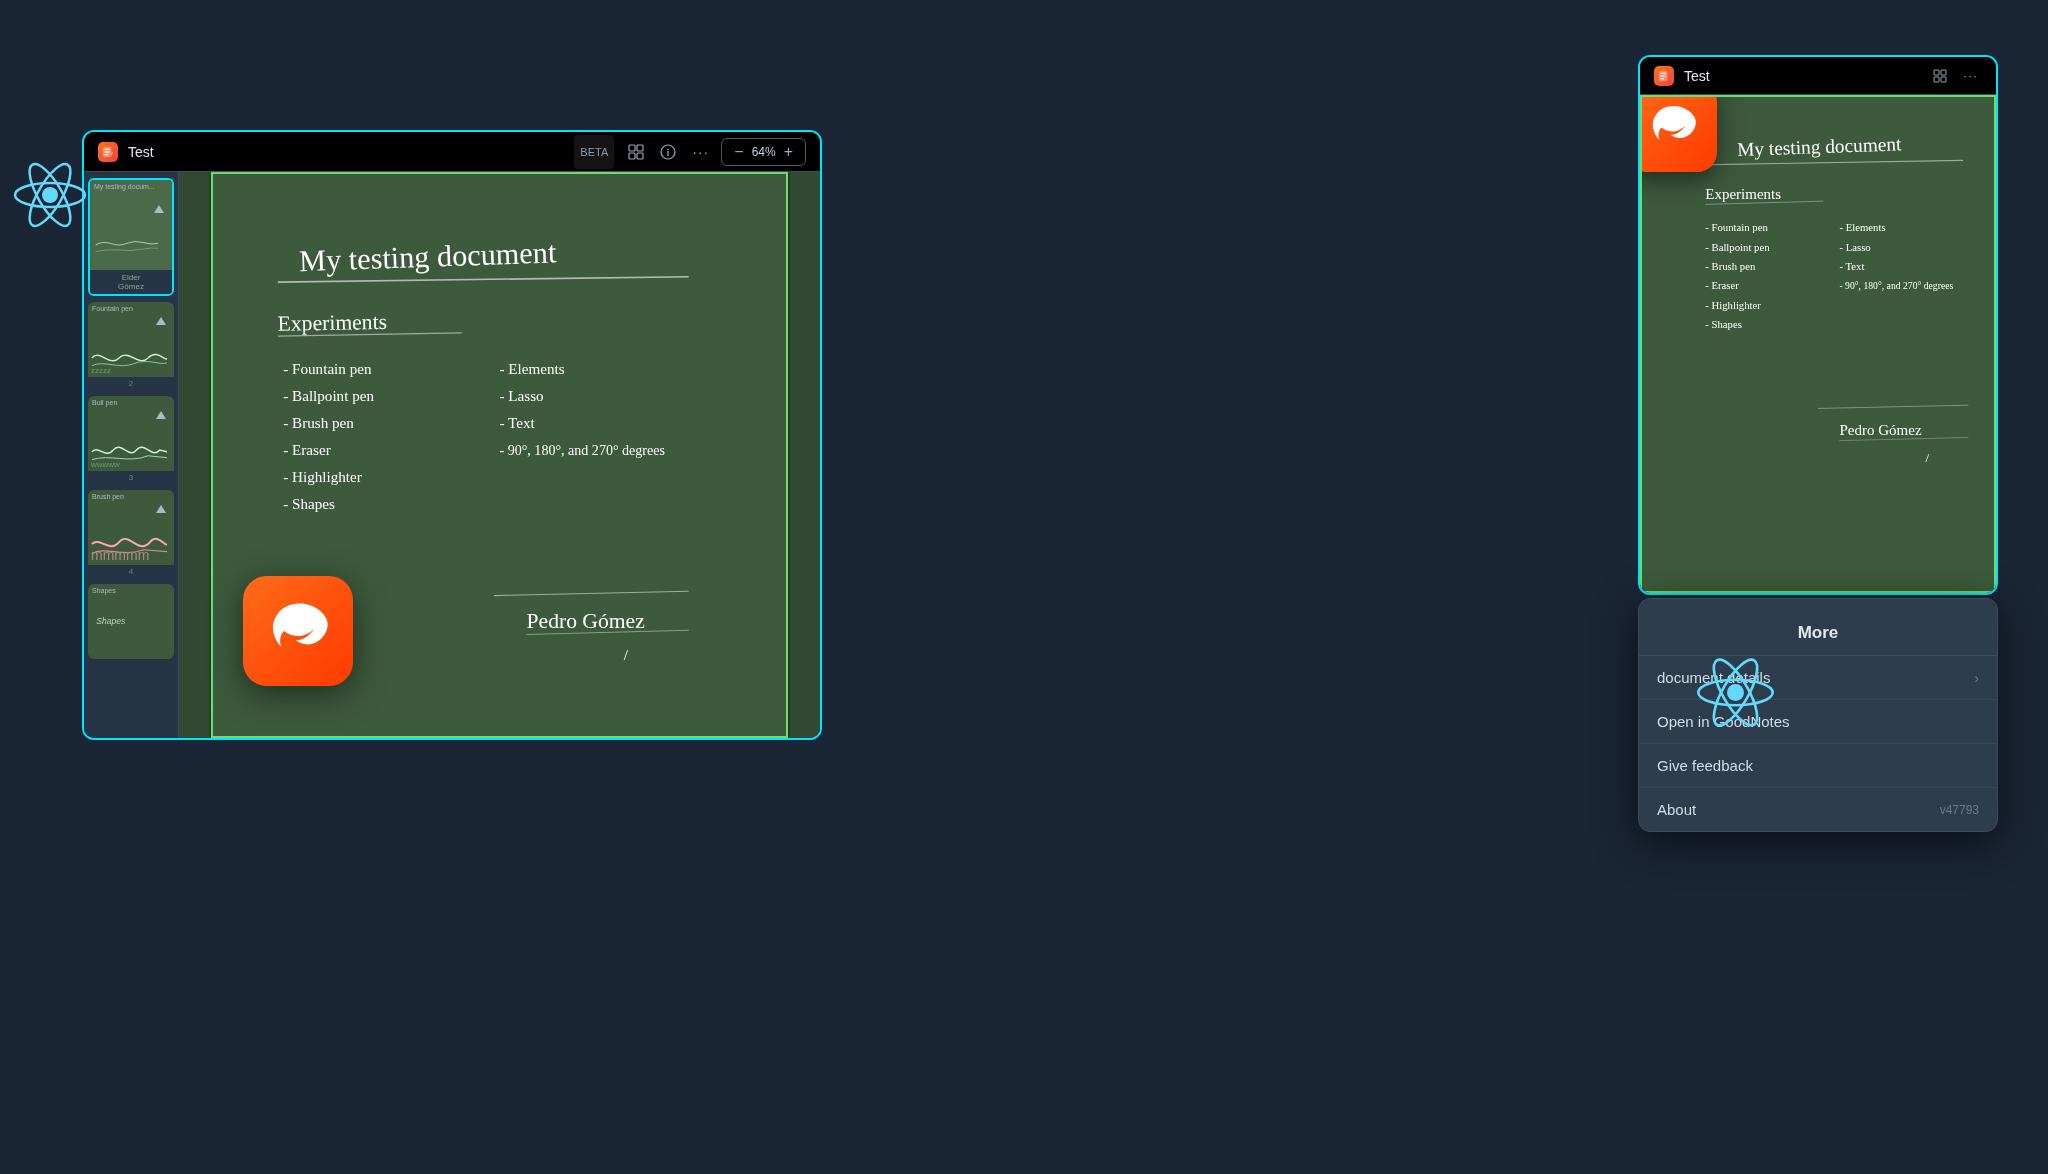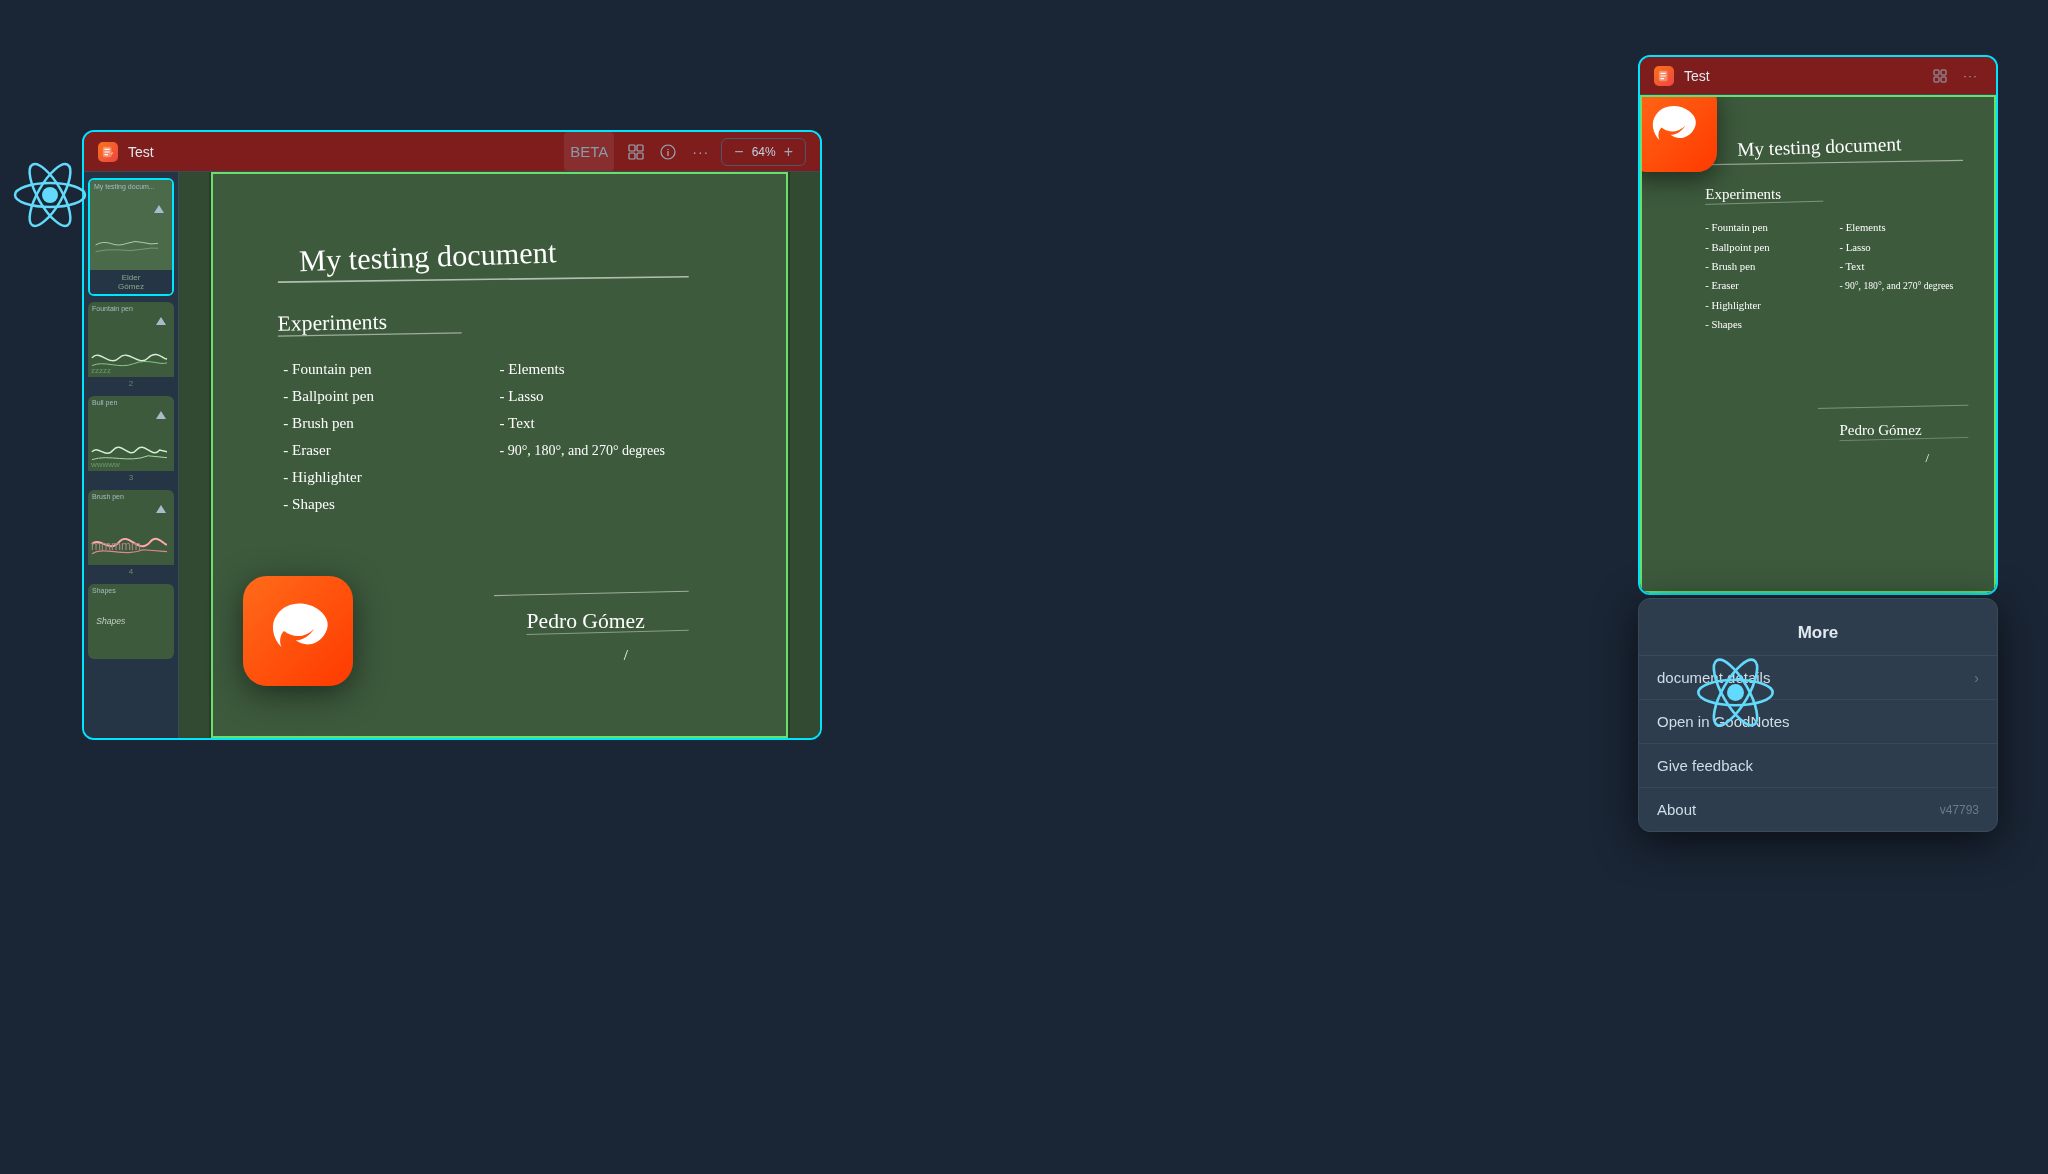--- a/index.html
+++ b/index.html
@@ -21,21 +21,21 @@
       height: 610px;
       background: #2a3a4a;
       border: 2.5px solid #00e5ff;
       border-radius: 12px;
       overflow: hidden;
     }
 
     .window-titlebar {
       display: flex;
       align-items: center;
-      background: #7f1d1d;
+      background: #000000;
       height: 40px;
       padding: 0 14px;
       border-bottom: 1px solid #3a4a5a;
       gap: 10px;
     }
 
     .titlebar-icon {
       width: 20px;
       height: 20px;
       background: linear-gradient(135deg, #f97316, #ef4444);
@@ -48,21 +48,21 @@
     .titlebar-icon svg { width: 14px; height: 14px; }
 
     .titlebar-title {
       font-size: 14px;
       color: #e0e8f0;
       font-weight: 500;
       flex: 1;
     }
 
     .titlebar-badge {
-      font-size: 15px;
+      font-size: 11px;
       color: #8a9aaa;
       background: rgba(255,255,255,0.08);
       padding: 11px 6px;
       border-radius: 4px;
     }
 
     .titlebar-controls {
       display: flex;
       align-items: center;
       gap: 8px;
@@ -417,21 +417,21 @@
       </div>
 
       <div class="sidebar-thumb">
         <div class="sidebar-thumb-img thumb-bg-green2" style="height:75px; position:relative;">
           <span class="thumb-pen-name">Brush pen</span>
           <div class="thumb-triangle" style="top:15px; right:8px;"></div>
           <svg style="position:absolute;bottom:4px;left:2px;right:2px;width:90%;height:35px" viewBox="0 0 80 35">
             <path d="M2 18 C10 10, 20 28, 30 16 C40 4, 50 30, 62 16 C70 6, 78 22, 80 18" stroke="#ffaaaa" stroke-width="2" fill="none"></path>
             <path d="M2 28 C15 20, 35 32, 55 24 L80 26" stroke="#dd8888" stroke-width="1.2" fill="none"></path>
           </svg>
-          <span style="position:absolute;bottom:12px;left:3px;font-size:12px;color:#aa8888;">mmmmm</span>
+          <span style="position:absolute;bottom:2px;left:3px;font-size:14px;color:#aa8888;">mmmmm</span>
         </div>
         <div class="thumb-label" style="font-size:8px;color:#6a8a6a;padding:2px;">4</div>
       </div>
 
       <div class="sidebar-thumb">
         <div class="sidebar-thumb-img thumb-bg-green2" style="height:75px; position:relative;">
           <span class="thumb-pen-name">Shapes</span>
           <svg style="position:absolute;top:20px;left:4px;width:80%;height:35px" viewBox="0 0 80 35">
             <text x="5" y="20" fill="#c0d0c0" font-size="10" font-style="italic">Shapes</text>
           </svg>

